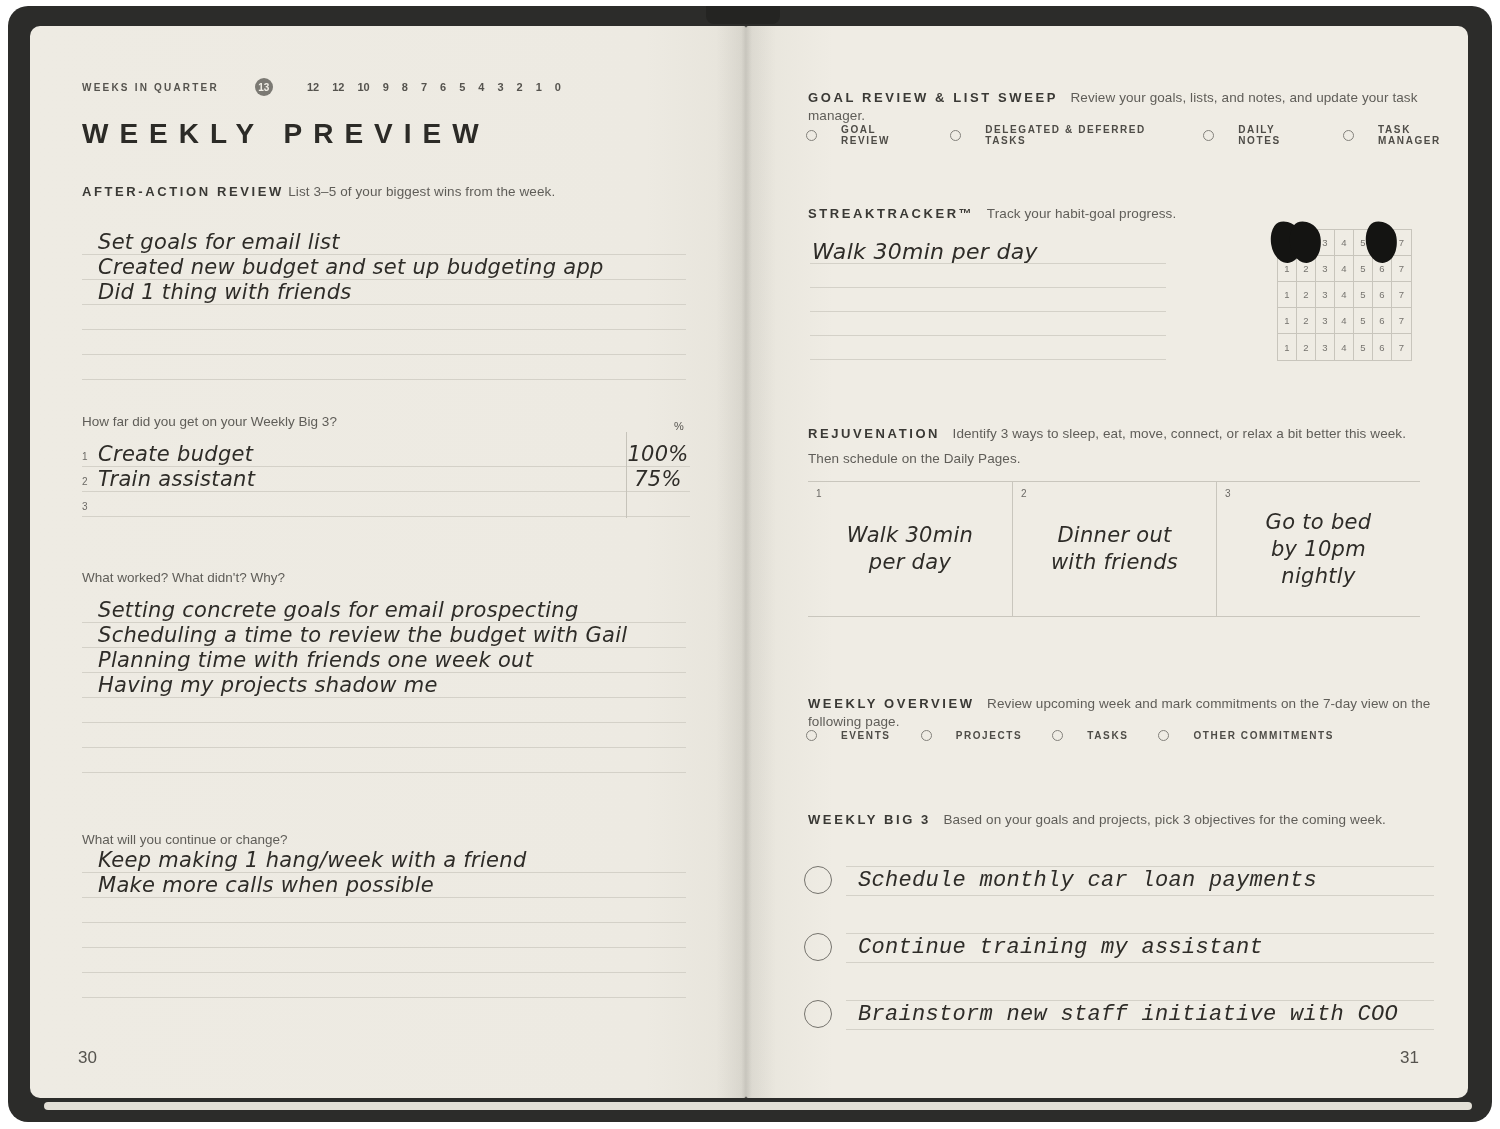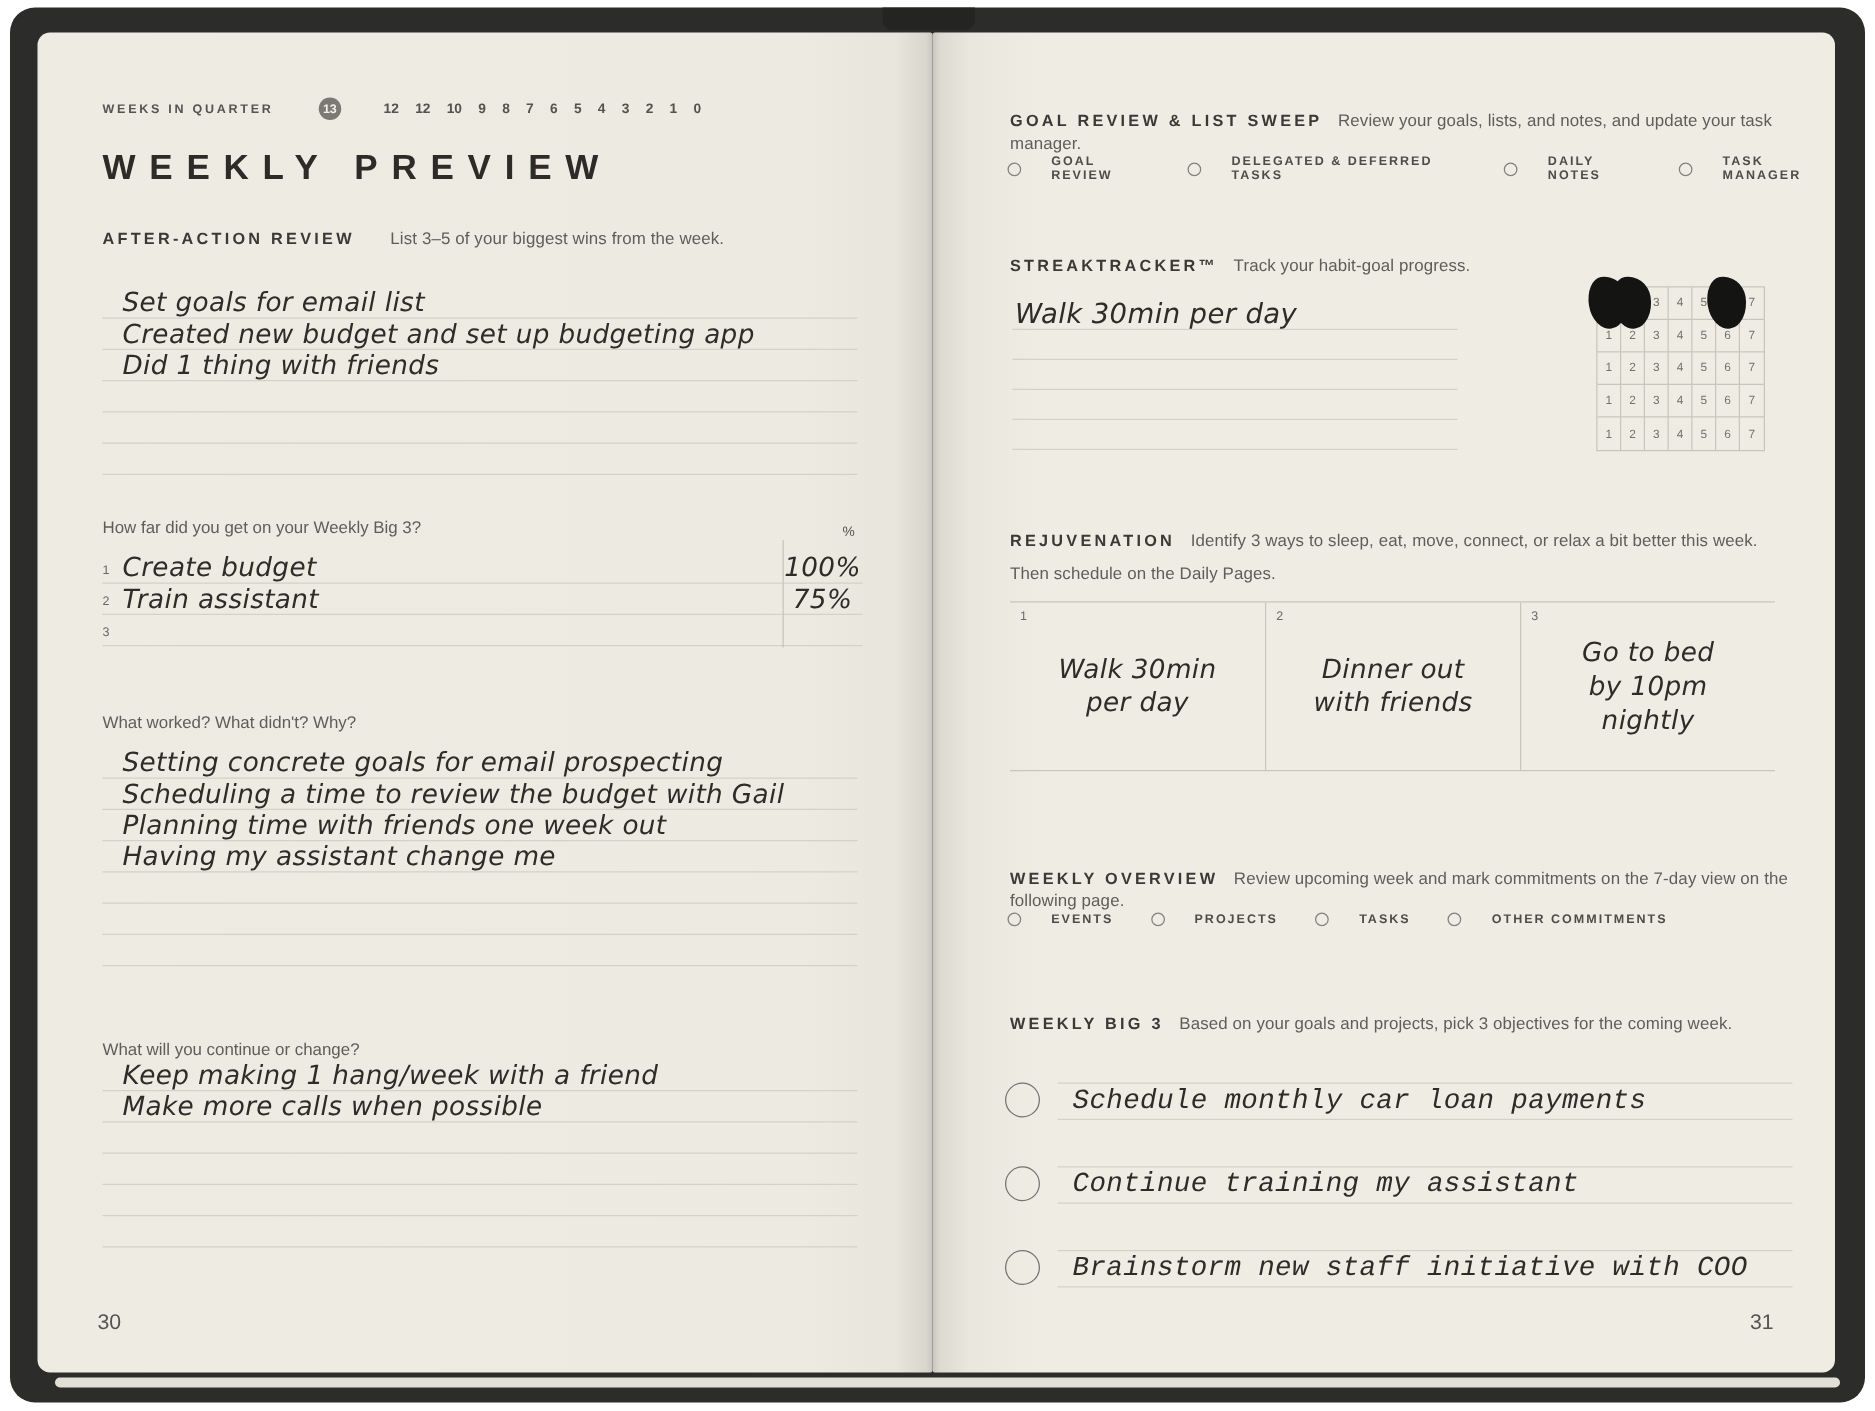--- a/index.html
+++ b/index.html
@@ -110,21 +110,21 @@
         <span class="wk-num">2</span>
         <span class="wk-num">1</span>
         <span class="wk-num">0</span>
       </div>
   </div>
 
   <div class="abs page-title" style="left:52px; top:92px;">WEEKLY PREVIEW</div>
 
   <div class="abs" style="left:52px; top:156px;">
     <span class="sec-title">AFTER-ACTION REVIEW</span>
-    <span class="sec-sub" style="margin-left:24px;">List 3–5 of your biggest wins from the week.</span>
+    <span class="sec-sub" style="margin-left:0;">List 3–5 of your biggest wins from the week.</span>
   </div>
   <div class="ruled-block" style="left:52px; top:204px; width:604px;">
     <div class="ruled-row">
         <span class="hw">Set goals for email list</span>
       </div>
     <div class="ruled-row">
         <span class="hw">Created new budget and set up budgeting app</span>
       </div>
     <div class="ruled-row">
         <span class="hw">Did 1 thing with friends</span>
@@ -160,21 +160,21 @@
     <div class="ruled-row">
         <span class="hw">Setting concrete goals for email prospecting</span>
       </div>
     <div class="ruled-row">
         <span class="hw">Scheduling a time to review the budget with Gail</span>
       </div>
     <div class="ruled-row">
         <span class="hw">Planning time with friends one week out</span>
       </div>
     <div class="ruled-row">
-        <span class="hw">Having my assistant change me</span>
+        <span class="hw">Having my projects shadow me</span>
       </div>
     <div class="ruled-row"></div>
     <div class="ruled-row"></div>
     <div class="ruled-row"></div>
   </div>
 
   <div class="abs question" style="left:52px; top:806px;">What will you continue or change?</div>
   <div class="ruled-block" style="left:52px; top:822px; width:604px;">
     <div class="ruled-row">
         <span class="hw">Keep making 1 hang/week with a friend</span>

